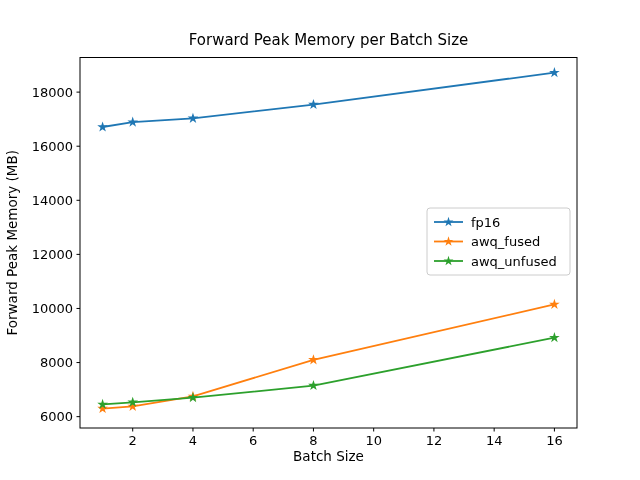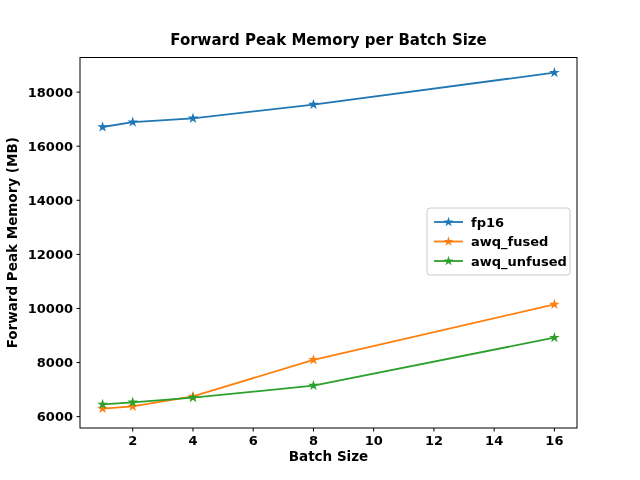--- a/index.html
+++ b/index.html
@@ -6,21 +6,20 @@
     margin: 0; padding: 0;
     width: 640px; height: 480px;
     background: #ffffff;
     font-family: "DejaVu Sans", sans-serif;
     overflow: hidden;
   }
   .figure {
     position: relative;
     width: 640px; height: 480px;
     background: #ffffff;
-    font-weight: bold;
   }
   svg text {
     fill: #000000;
     font-family: "DejaVu Sans", sans-serif;
   }
 </style>
 </head>
 <body>
 
 <div class="figure">

